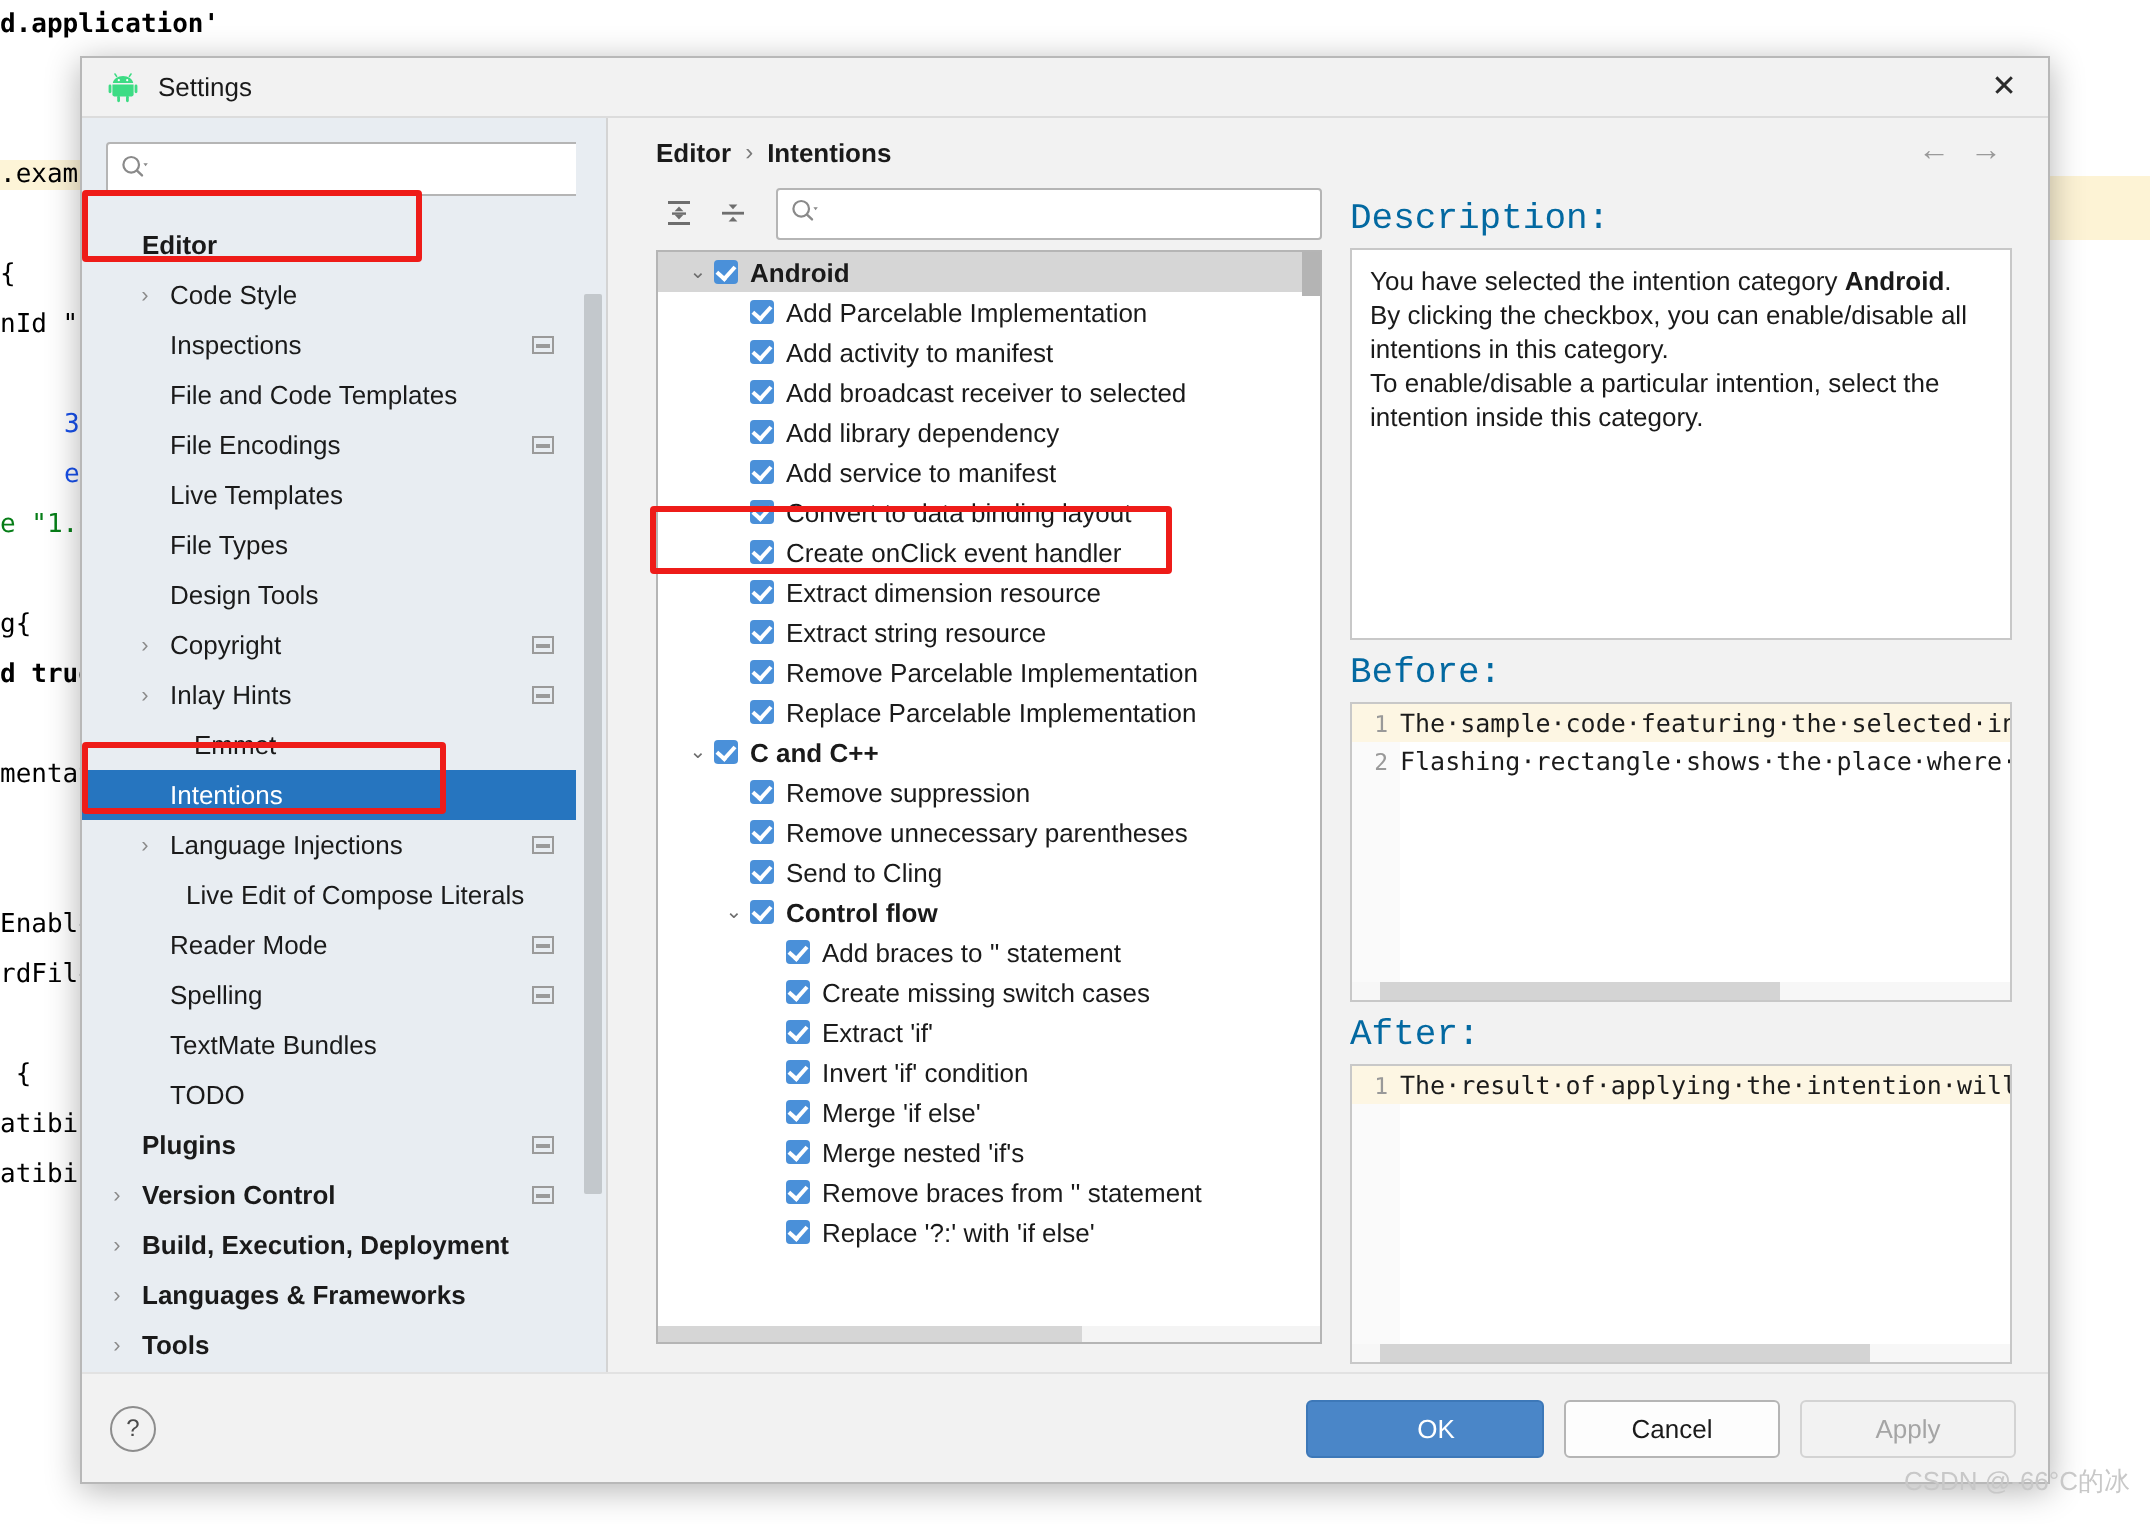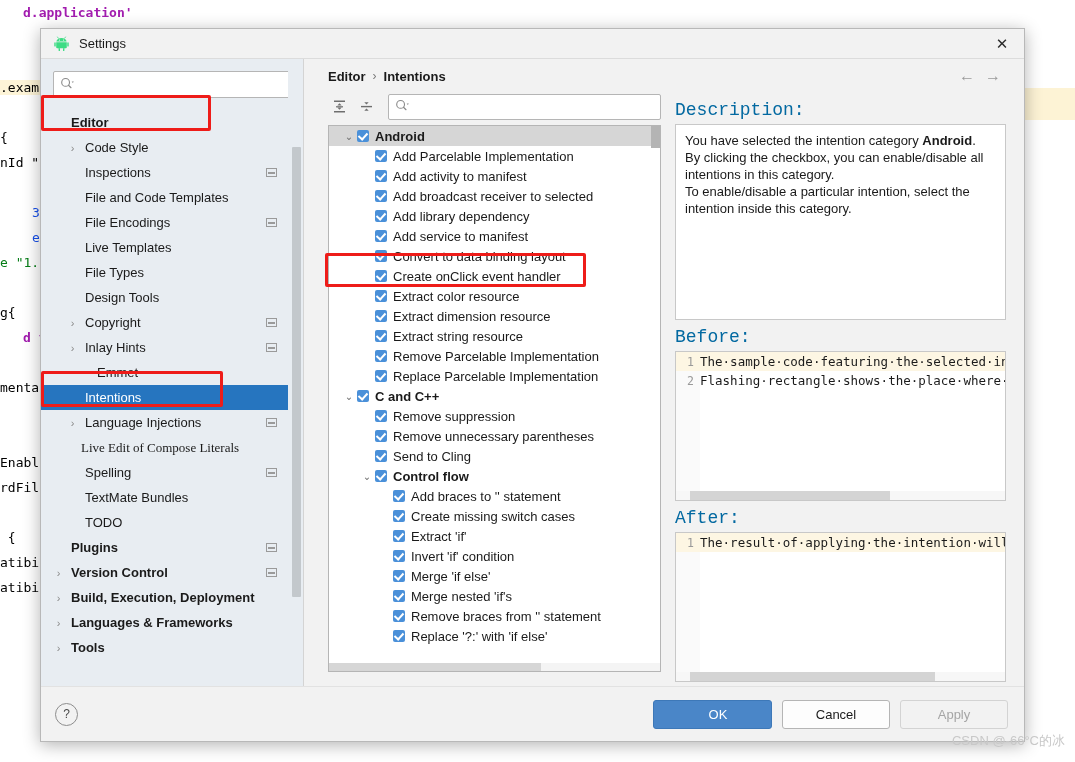--- a/index.html
+++ b/index.html
@@ -10,21 +10,21 @@
     font-size:13px;color:#000;
   }
   
   #ide-bg{position:absolute;inset:0;background:#ffffff;}
   #ide-code{
     position:absolute;left:0;top:0;width:135px;height:762px;
     font-family:"DejaVu Sans Mono","Liberation Mono",monospace;
     font-size:13px;line-height:25px;white-space:pre;overflow:hidden;
     color:#000;
   }
-  #ide-code .kw{color:#a21caf;font-weight:bold;padding-left:23px;}
+  #ide-code .kw{color:#000000;font-weight:bold;}
   #ide-code .str{color:#067d17;}
   #ide-code .num{color:#1750eb;padding-left:32px;}
   #ide-code .hl{background:#fdf4d7;}
   #ide-right-band{
     position:absolute;left:1020px;top:88px;width:55px;height:32px;
     background:#fdf3d5;
   }
   #ide-right-edge{
     position:absolute;left:1020px;top:0;width:55px;height:762px;
     background:#ffffff;
@@ -291,23 +291,28 @@
           </div>
           <div class="tree-row selected" style="padding-left: 24px;">
             <span class="pad"></span>
             <span class="lbl">Intentions</span>
           </div>
           <div class="tree-row" style="padding-left: 24px;">
             <span class="arrow">›</span>
             <span class="lbl">Language Injections</span>
             <span class="copy-badge"></span>
           </div>
-          <div class="tree-row" style="padding-left: 20px; font-family: Liberation Serif, serif;">
+          <div class="tree-row" style="padding-left: 32px;">
             <span class="pad"></span>
             <span class="lbl">Live Edit of Compose Literals</span>
+          </div>
+          <div class="tree-row" style="padding-left: 24px;">
+            <span class="pad"></span>
+            <span class="lbl">Reader Mode</span>
+            <span class="copy-badge"></span>
           </div>
           <div class="tree-row" style="padding-left: 24px;">
             <span class="pad"></span>
             <span class="lbl">Spelling</span>
             <span class="copy-badge"></span>
           </div>
           <div class="tree-row" style="padding-left: 24px;">
             <span class="pad"></span>
             <span class="lbl">TextMate Bundles</span>
           </div>
@@ -435,26 +440,20 @@
                 <div class="irow">
                   <span class="ind1"></span>
                   <span class="caret"></span>
                   <span class="cb"></span>
                   <span class="itxt">Create onClick event handler</span>
                 </div>
                 <div class="irow">
                   <span class="ind1"></span>
                   <span class="caret"></span>
                   <span class="cb"></span>
-                  <span class="itxt">Extract color resource</span>
-                </div>
-                <div class="irow">
-                  <span class="ind1"></span>
-                  <span class="caret"></span>
-                  <span class="cb"></span>
                   <span class="itxt">Extract dimension resource</span>
                 </div>
                 <div class="irow">
                   <span class="ind1"></span>
                   <span class="caret"></span>
                   <span class="cb"></span>
                   <span class="itxt">Extract string resource</span>
                 </div>
                 <div class="irow">
                   <span class="ind1"></span>

